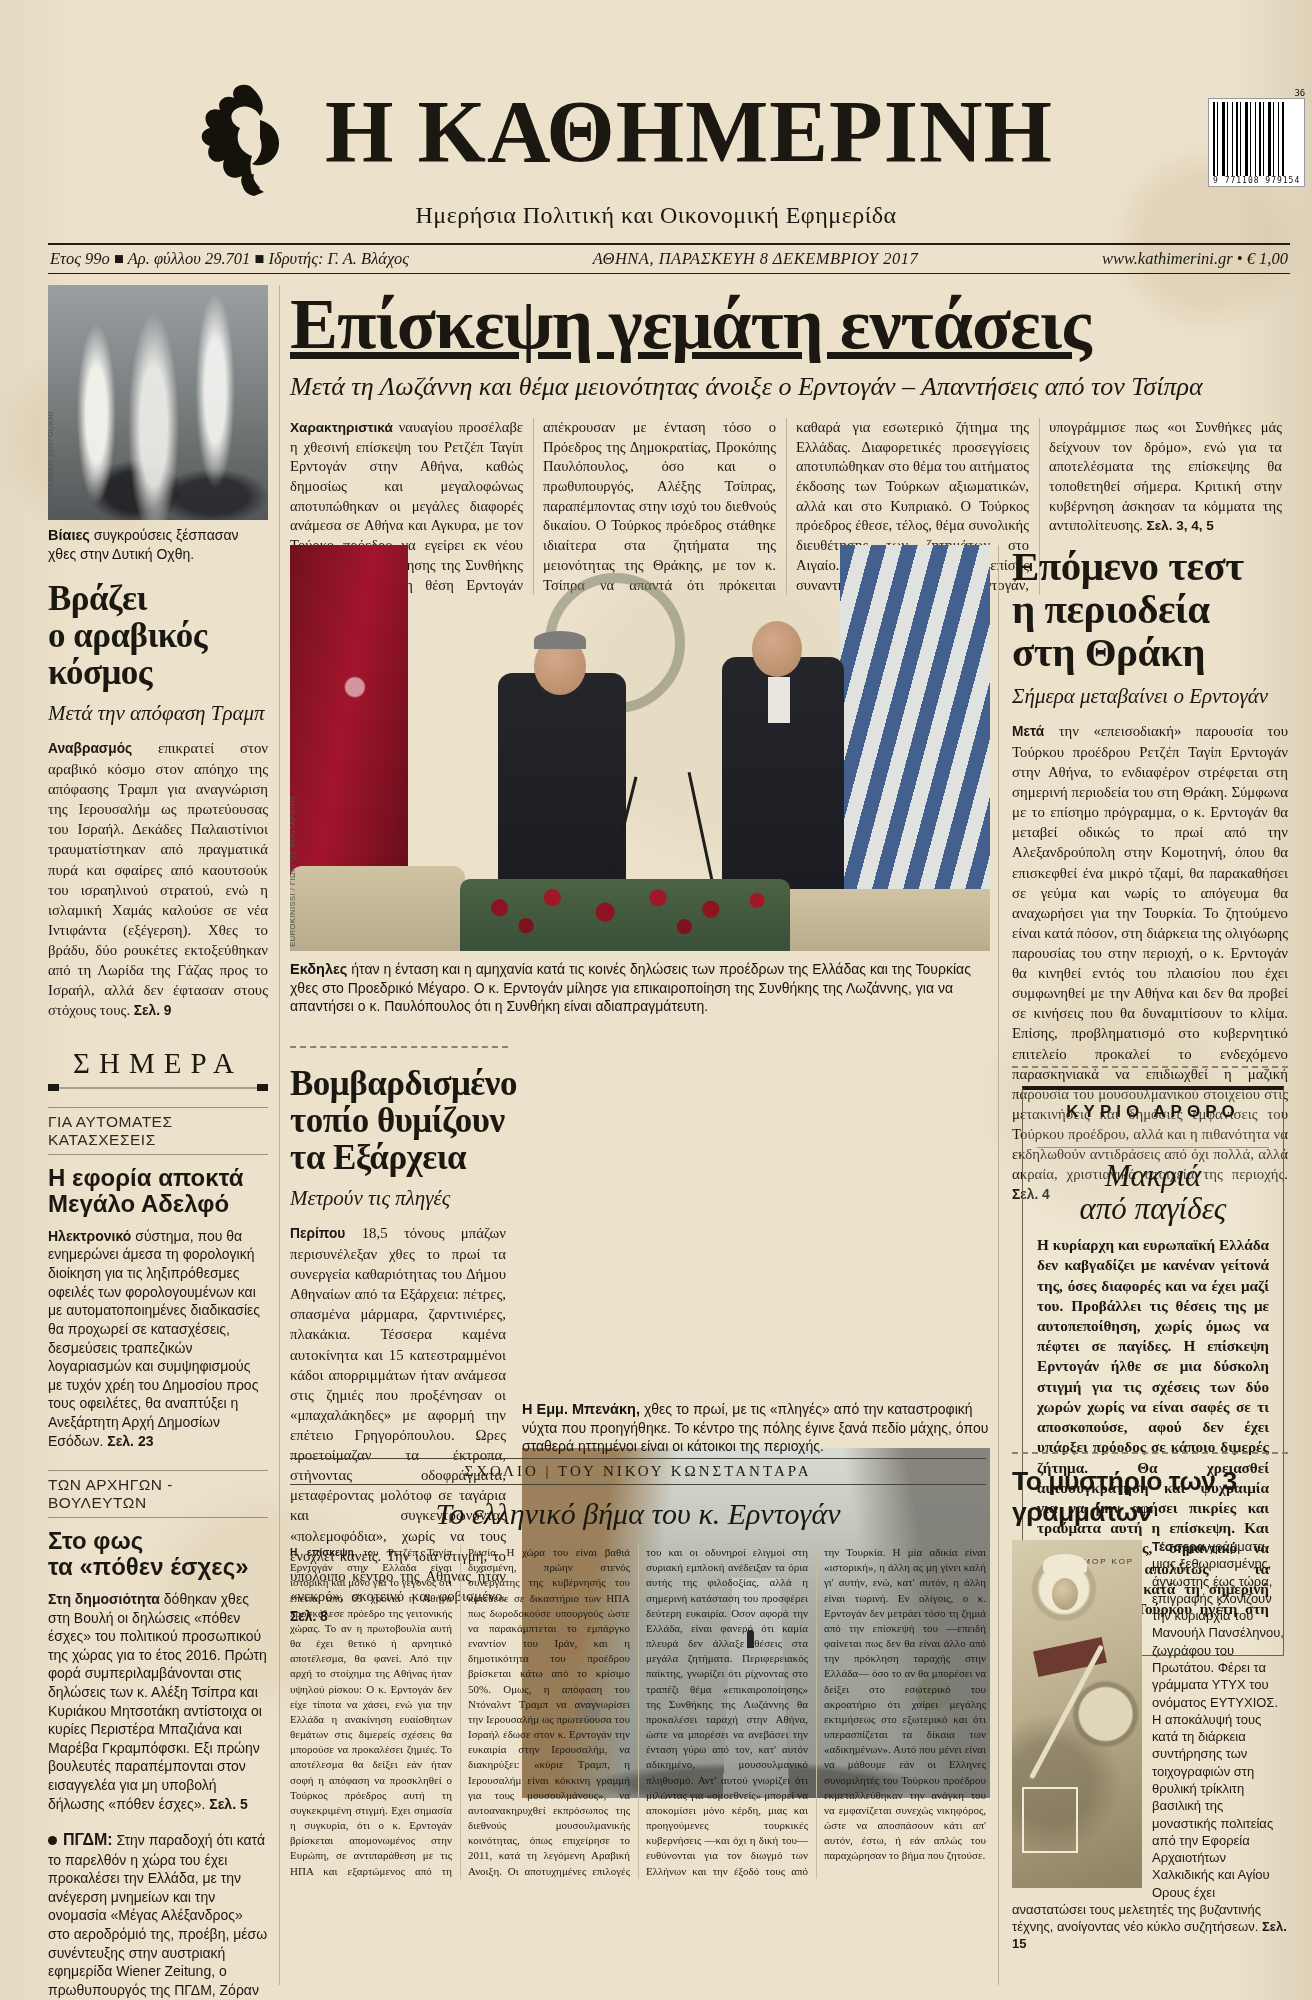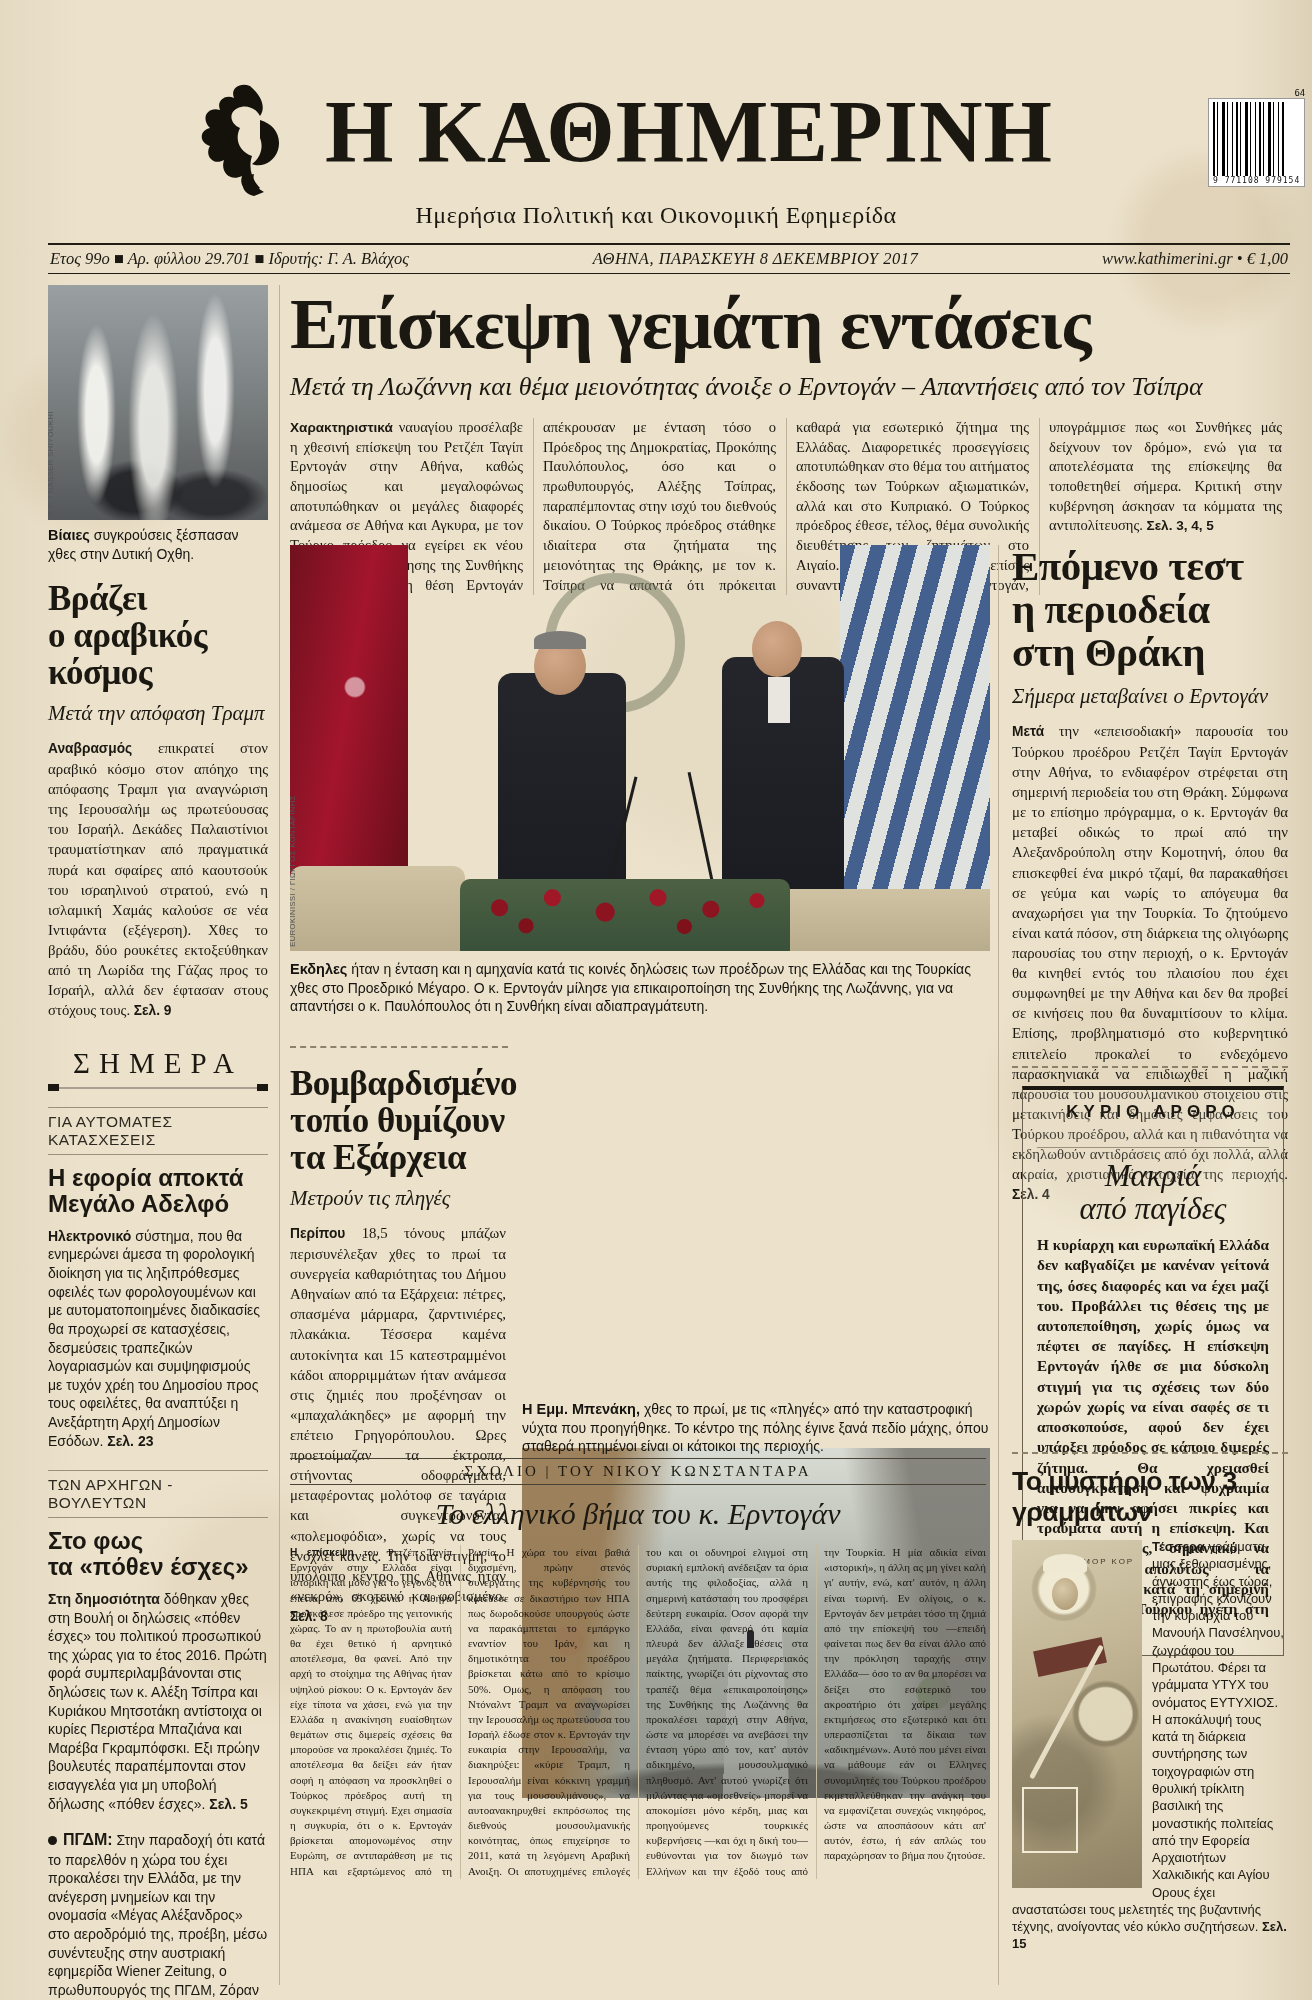--- a/index.html
+++ b/index.html
@@ -21,21 +21,21 @@
   .bars{width:72px;height:74px;background:
     repeating-linear-gradient(90deg,#000 0 2px,#fff 2px 4px,#000 4px 5px,#fff 5px 9px,#000 9px 12px,#fff 12px 14px,#000 14px 15px,#fff 15px 19px,#000 19px 20px,#fff 20px 23px);}
   .barcode-num{font-family:"DejaVu Sans Mono",monospace;font-size:8px;letter-spacing:1px;text-align:center;color:#111;}
   .issue-num{font-family:"DejaVu Sans Mono",monospace;font-size:9px;text-align:right;color:#111;}
   
   .dateline{border-top:2px solid #211d15;border-bottom:1px solid #211d15;
     display:flex;justify-content:space-between;align-items:center;
     font-style:italic;font-size:16.5px;padding:4px 2px;}
   .dateline .mid{font-style:italic;letter-spacing:.5px;}
   
-  .headline{font-size:72px;font-weight:bold;letter-spacing:-1px;line-height:1;white-space:nowrap;}
+  .headline{font-size:72px;font-weight:bold;letter-spacing:-1px;line-height:1;white-space:nowrap;text-decoration:underline;}
   .subhead{font-style:italic;font-size:26px;margin-top:12px;}
   .leadbody{column-count:4;column-gap:20px;column-rule:1px solid #bdb298;
     font-size:14.6px;line-height:1.35;text-align:justify;margin-top:16px;}
   b.lead-in{font-family:"Liberation Sans",sans-serif;font-size:93%;}
   .pageref{font-family:"Liberation Sans",sans-serif;font-weight:bold;font-size:93%;}
   
   .serif-head-40{font-size:41px;font-weight:bold;line-height:1.05;letter-spacing:-.5px;}
   .serif-head-34{font-size:35px;font-weight:bold;line-height:1.05;letter-spacing:-.5px;}
   .ital-sub{font-style:italic;font-size:21px;margin:10px 0 12px 0;}
   .bodytext{font-size:14.8px;line-height:1.36;text-align:justify;}
@@ -140,21 +140,21 @@
   <div class="abs" style="left:190px;top:80px;width:110px;height:120px;">
     <svg width="110" height="120" viewBox="0 0 110 120">
       <path d="M60 6 C50 2 40 8 44 18 C36 14 26 20 30 30 C18 26 10 38 20 48 C10 50 8 62 20 66 C14 76 24 86 34 80 C30 92 40 102 52 96 C48 108 60 116 70 108 C62 100 58 88 62 76 C50 72 44 60 50 48 C40 44 38 32 48 28 C56 24 66 28 70 36 C76 28 72 16 60 6 Z" fill="#15120c"></path>
       <path d="M70 40 C84 44 92 56 88 70 C84 82 72 88 62 84 C70 78 74 68 70 58 Z" fill="#15120c"></path>
       <path d="M54 96 C50 106 54 114 64 116 L74 112 C66 108 62 102 64 94 Z" fill="#15120c"></path>
       <circle cx="66" cy="22" r="4" fill="#15120c"></circle>
     </svg>
   </div>
   <div class="abs mast-title" style="left:325px;top:88px;">Η ΚΑΘΗΜΕΡΙΝΗ</div>
   <div class="abs" style="left:1208px;top:88px;">
-    <div class="issue-num">64</div>
+    <div class="issue-num">36</div>
     <div class="barcode-box">
       <div class="bars"></div>
       <div class="barcode-num">9 771108 979154</div>
     </div>
   </div>
   <div class="abs mast-sub" style="left:0;top:202px;width:1312px;">Ημερήσια Πολιτική και Οικονομική Εφημερίδα</div>
 
   <div class="abs dateline" style="left:48px;top:243px;width:1238px;">
     <span>Ετος 99ο ■ Αρ. φύλλου 29.701 ■ Ιδρυτής: Γ. Α. Βλάχος</span>
     <span class="mid">ΑΘΗΝΑ, ΠΑΡΑΣΚΕΥΗ 8 ΔΕΚΕΜΒΡΙΟΥ 2017</span>

